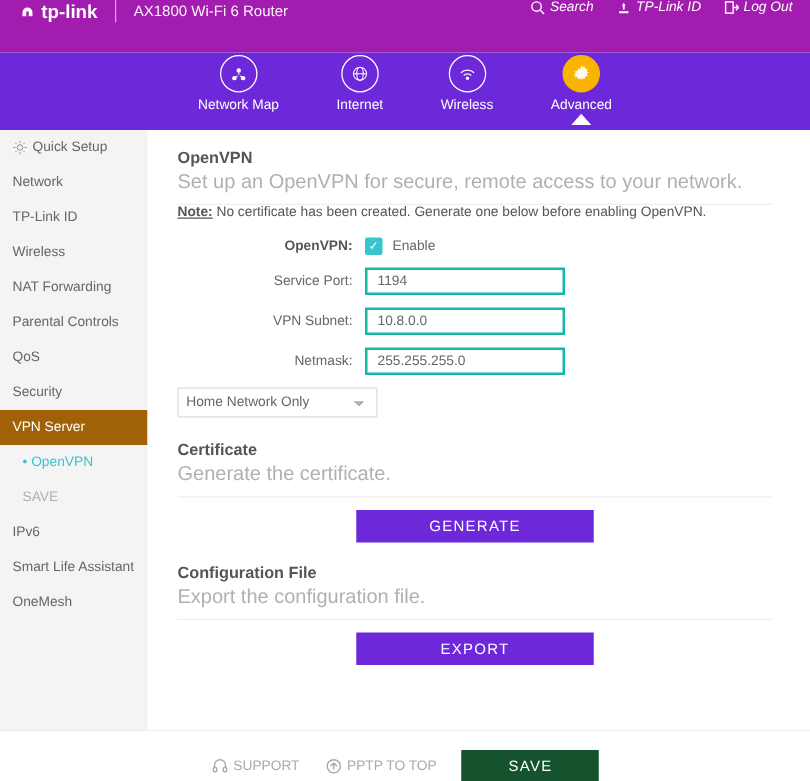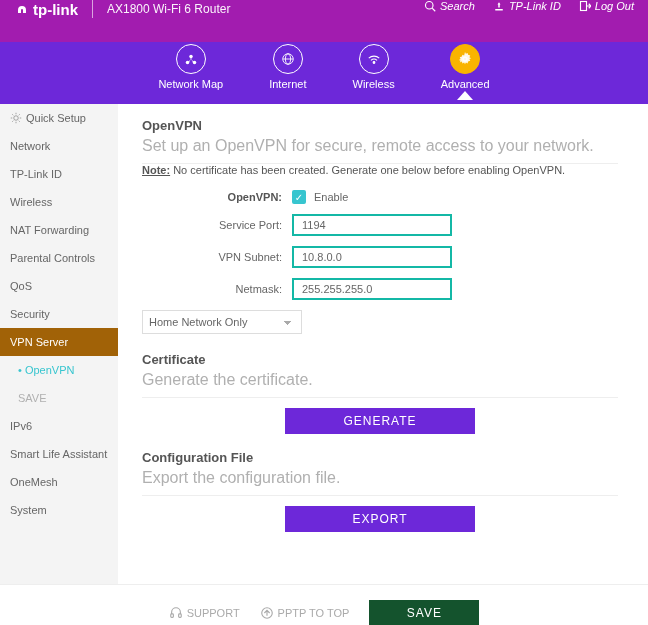--- a/index.html
+++ b/index.html
@@ -158,21 +158,20 @@
     <div class="sb-item">NAT Forwarding</div>
     <div class="sb-item">Parental Controls</div>
     <div class="sb-item">QoS</div>
     <div class="sb-item">Security</div>
     <div class="sb-item sb-active">VPN Server</div>
     <div class="sb-sub current">• <span>OpenVPN</span></div>
     <div class="sb-sub">SAVE</div>
     <div class="sb-item">IPv6</div>
     <div class="sb-item">Smart Life Assistant</div>
     <div class="sb-item">OneMesh</div>
-    <div class="sb-item">System</div>
   </div>
 
   <div class="content">
 
     <div class="sect-title">OpenVPN</div>
     <div class="sect-desc">Set up an OpenVPN for secure, remote access to your network.</div>
     <div class="note"><b>Note:</b> <span>No certificate has been created. Generate one below before enabling OpenVPN.</span></div>
 
     <div class="form-row">
       <span class="lbl" style="font-weight:bold; color:#555;">OpenVPN:</span>

